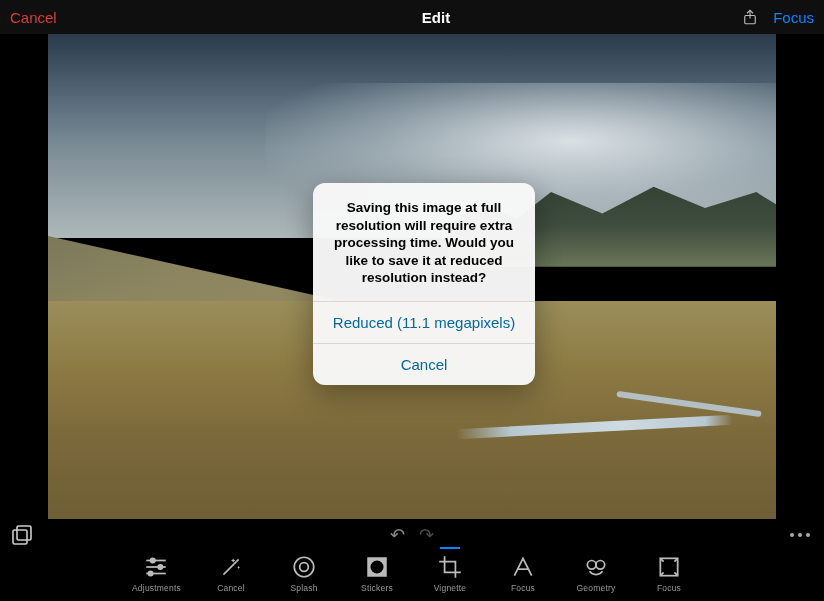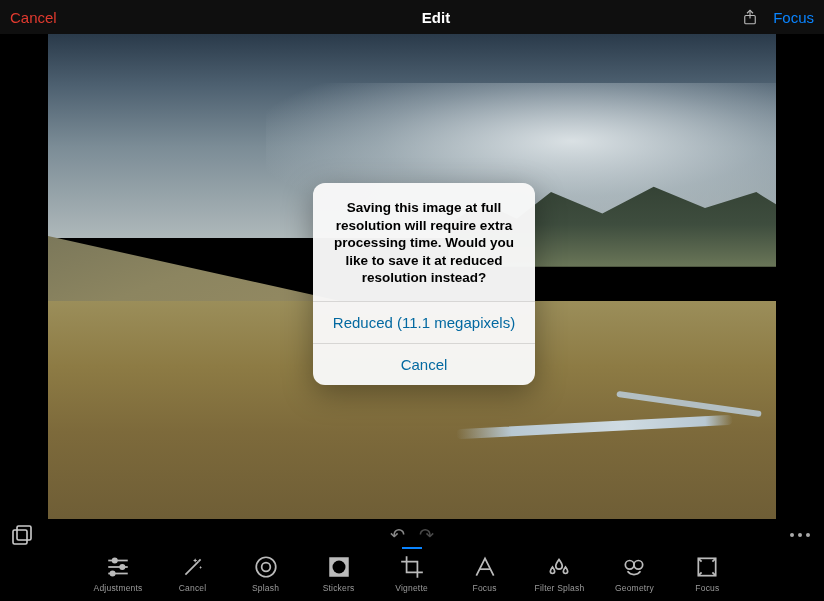--- a/index.html
+++ b/index.html
@@ -177,30 +177,20 @@
   <div class="tool">
     <span class="ico">
       <svg viewBox="0 0 24 24" width="26" height="26">
         <path d="M4 20L12 4l8 16"></path>
           <line x1="7" y1="14" x2="17" y2="14"></line>
       </svg>
     </span>
     <span class="lbl">Focus</span>
   </div>
 
-  <div class="tool">
-    <span class="ico">
-      <svg viewBox="0 0 24 24" width="26" height="26" fill="#bbb" stroke="none">
-        <path d="M12 14c-2 0-3-1.3-3-3 0-2 3-6 3-6s3 4 3 6c0 1.7-1 3-3 3z"></path>
-        <path d="M6 18c-1.2 0-2-.8-2-2 0-1.3 2-4 2-4s2 2.7 2 4c0 1.2-.8 2-2 2z"></path>
-        <path d="M18 18c-1.2 0-2-.8-2-2 0-1.3 2-4 2-4s2 2.7 2 4c0 1.2-.8 2-2 2z"></path>
-      </svg>
-    </span>
-    <span class="lbl">Filter Splash</span>
-  </div>
 
   <div class="tool">
     <span class="ico">
       <svg viewBox="0 0 24 24" width="26" height="26">
         <circle cx="8" cy="10" r="4"></circle>
           <circle cx="16" cy="10" r="4"></circle>
         <path d="M6 16c1.5 2 4 3 6 3s4.5-1 6-3"></path>
       </svg>
     </span>
     <span class="lbl">Geometry</span>

